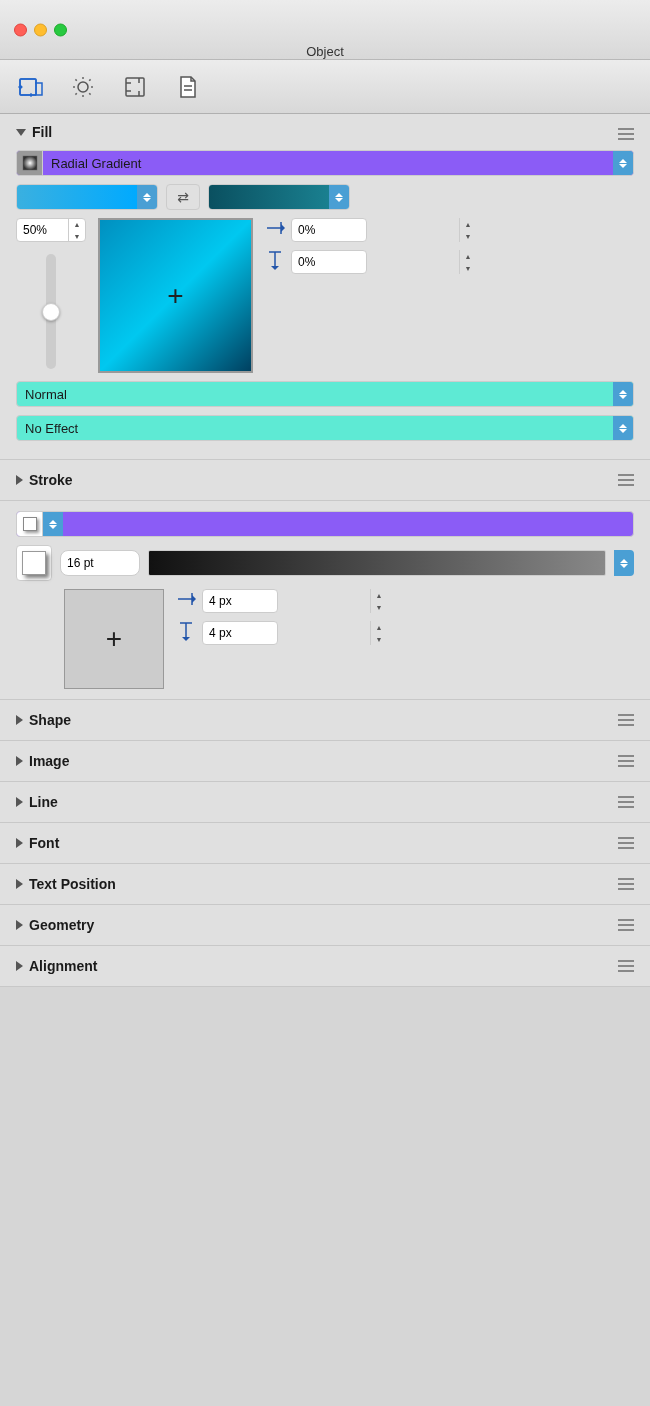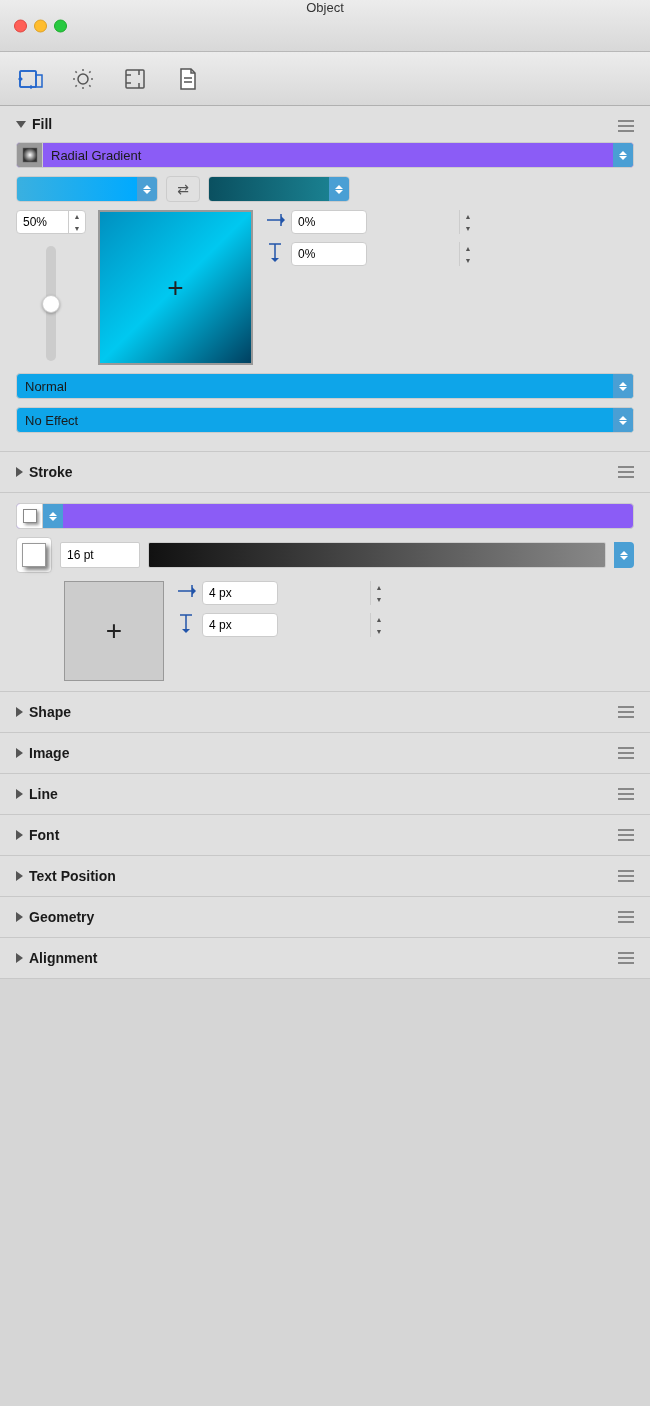--- a/index.html
+++ b/index.html
@@ -8,23 +8,23 @@
       min-height: 1406px;
       background: #d6d6d6;
       font-family: -apple-system, BlinkMacSystemFont, "Helvetica Neue", Arial, sans-serif;
       font-size: 13px;
       color: #1a1a1a;
     }
 
     
     .title-bar {
       background: linear-gradient(to bottom, #ececec, #d8d8d8);
-      height: 52px;
-      display: flex;
-      align-items: flex-start;
+      height: 60px;
+      display: flex;
+      align-items: flex-end;
       justify-content: center;
       border-bottom: 1px solid #b8b8b8;
       position: relative;
       padding: 0 16px;
     }
     .traffic-lights {
       position: absolute;
       left: 14px;
       top: 50%;
       transform: translateY(-50%);
@@ -368,21 +368,21 @@
       height: 24px;
       background: white;
       border: 1px solid #999;
       box-shadow: 3px 3px 4px rgba(0,0,0,0.5);
     }
     .pt-field {
       display: flex;
       align-items: center;
       background: white;
       border: 1px solid #ccc;
-      border-radius: 2px;
+      border-radius: 8px;
       height: 26px;
       width: 80px;
     }
     .pt-field input {
       flex: 1;
       border: none;
       outline: none;
       padding: 0 6px;
       font-size: 12px;
       background: transparent;
@@ -424,21 +424,21 @@
     .collapsed-title-row {
       display: flex;
       align-items: center;
       gap: 6px;
       cursor: pointer;
     }
 
     .full-select {
       display: flex;
       align-items: center;
-      background: #0ea5e9;
+      background: #5eead4;
       border: 1px solid #ccc;
       border-radius: 4px;
       height: 26px;
       width: 100%;
       overflow: hidden;
       margin-bottom: 8px;
     }
     .full-select .fs-text {
       flex: 1;
       padding: 0 8px;

